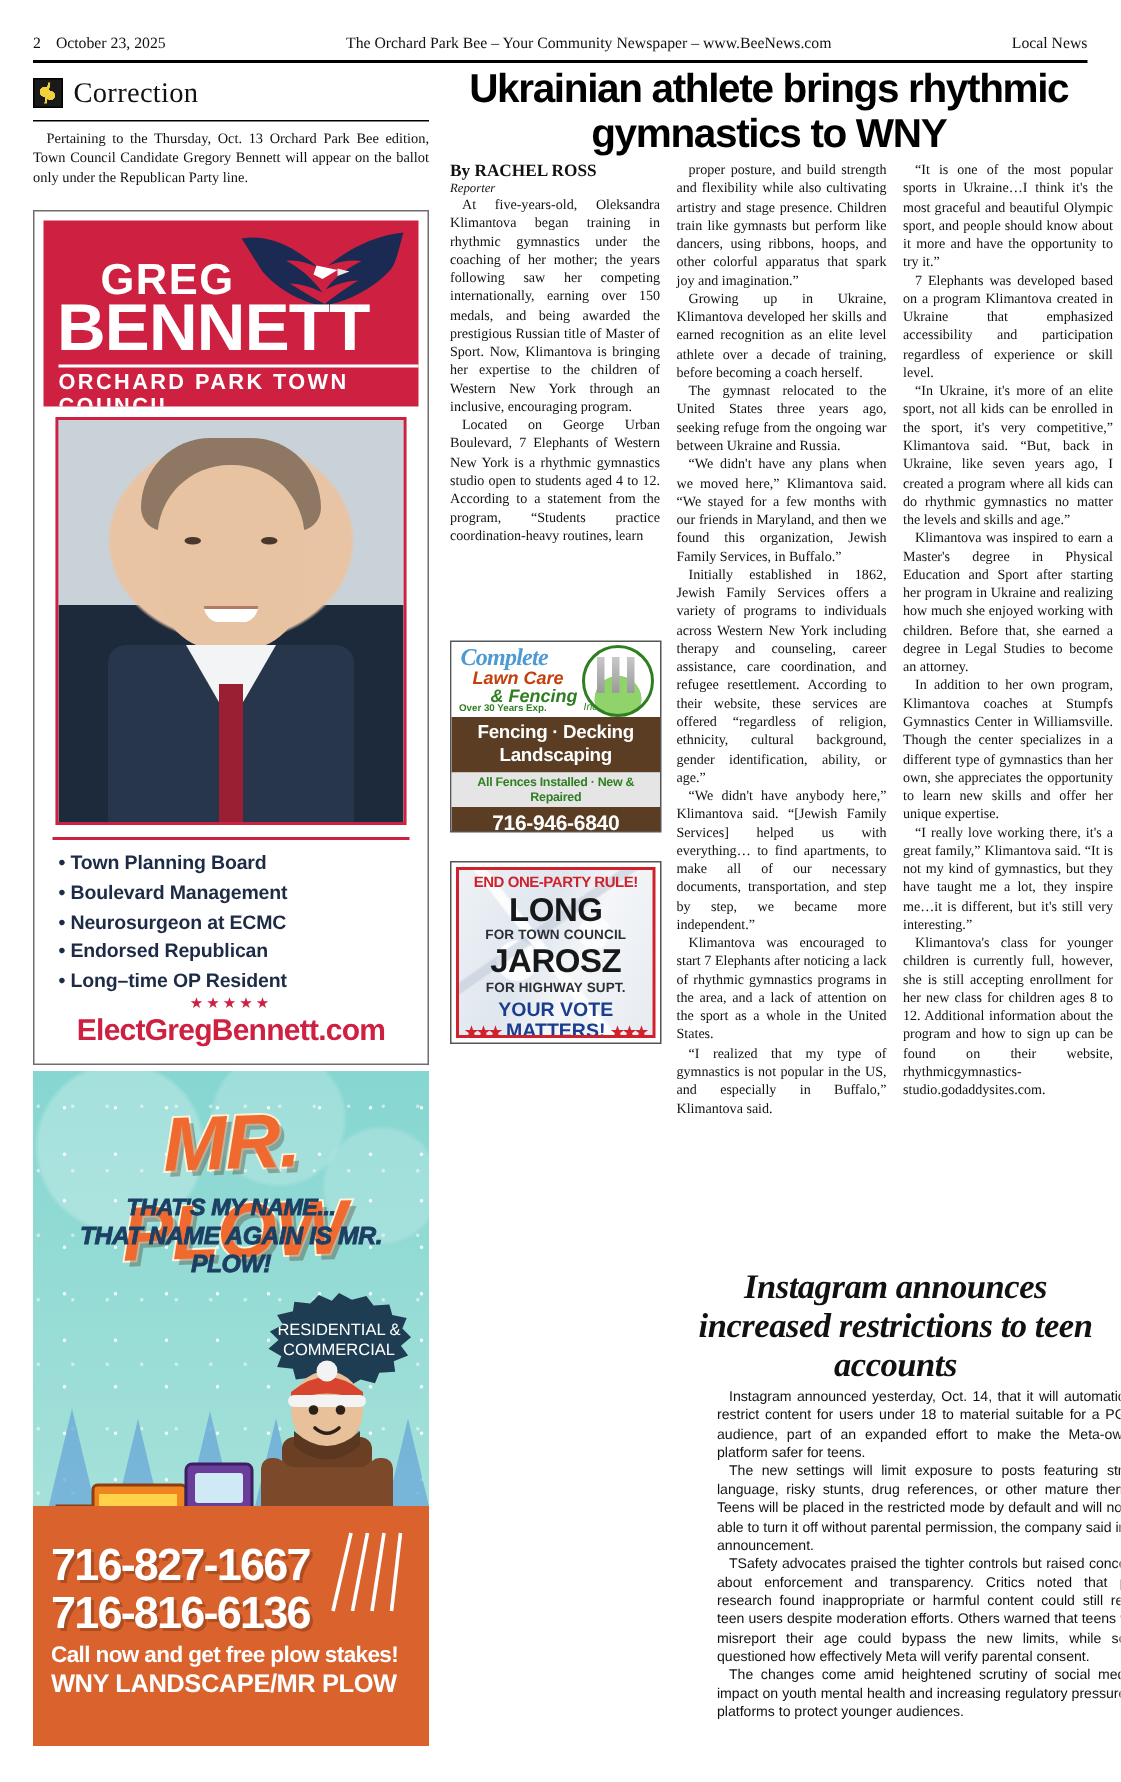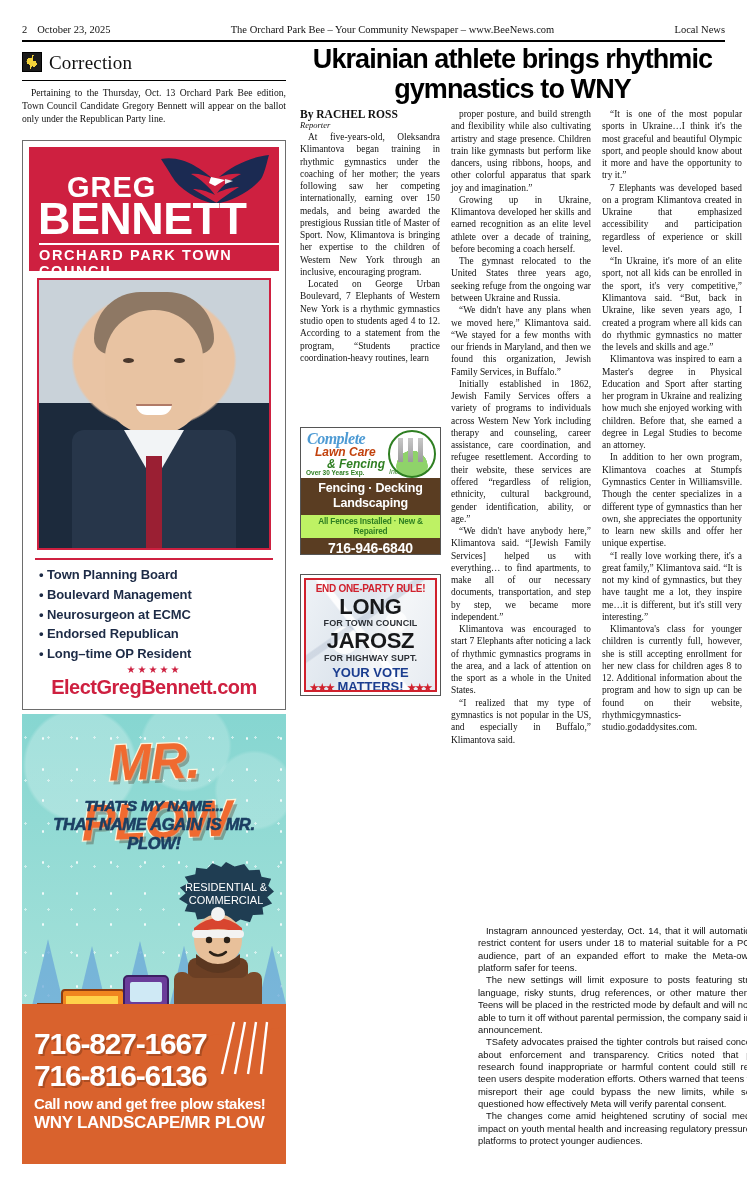--- a/index.html
+++ b/index.html
@@ -568,21 +568,21 @@
     color: #fff;
     text-align: center;
     font-family: "Liberation Sans", sans-serif;
     font-weight: bold;
     font-size: 12.5px;
     line-height: 1.18;
     padding: 3px 0 4px;
     letter-spacing: -0.2px;
   }
   .lawn-strip {
-    background: #bef264;
+    background: #e5e5e5;
     color: #2f7f22;
     text-align: center;
     font-family: "Liberation Sans", sans-serif;
     font-weight: bold;
     font-size: 8.3px;
     padding: 1.5px 0;
     letter-spacing: -0.2px;
   }
   .lawn-foot {
     background: #5a3d22;
@@ -894,20 +894,21 @@
       <div class="long-name">LONG</div>
       <div class="long-role">FOR TOWN COUNCIL</div>
       <div class="long-name">JAROSZ</div>
       <div class="long-role">FOR HIGHWAY SUPT.</div>
       <div class="long-vote">YOUR VOTE</div>
       <div class="long-matters"><span class="st">★★★</span> <span>MATTERS!</span> <span class="st">★★★</span></div>
 
     </div>
   </div>
 
+  <div class="ig-head">Instagram announces increased restrictions to teen accounts</div>
   <div class="ig-body">
     <p>Instagram announced yesterday, Oct. 14, that it will automatically restrict content for users under 18 to material suitable for a PG-13 audience, part of an expanded effort to make the Meta-owned platform safer for teens.</p>
     <p>The new settings will limit exposure to posts featuring strong language, risky stunts, drug references, or other mature themes. Teens will be placed in the restricted mode by default and will not be able to turn it off without parental permission, the company said in an announcement.</p>
     <p>TSafety advocates praised the tighter controls but raised concerns about enforcement and transparency. Critics noted that past research found inappropriate or harmful content could still reach teen users despite moderation efforts. Others warned that teens who misreport their age could bypass the new limits, while some questioned how effectively Meta will verify parental consent.</p>
     <p>The changes come amid heightened scrutiny of social media's impact on youth mental health and increasing regulatory pressure on platforms to protect younger audiences.</p>
   </div>
 
 </div>
 
 </body></html>

